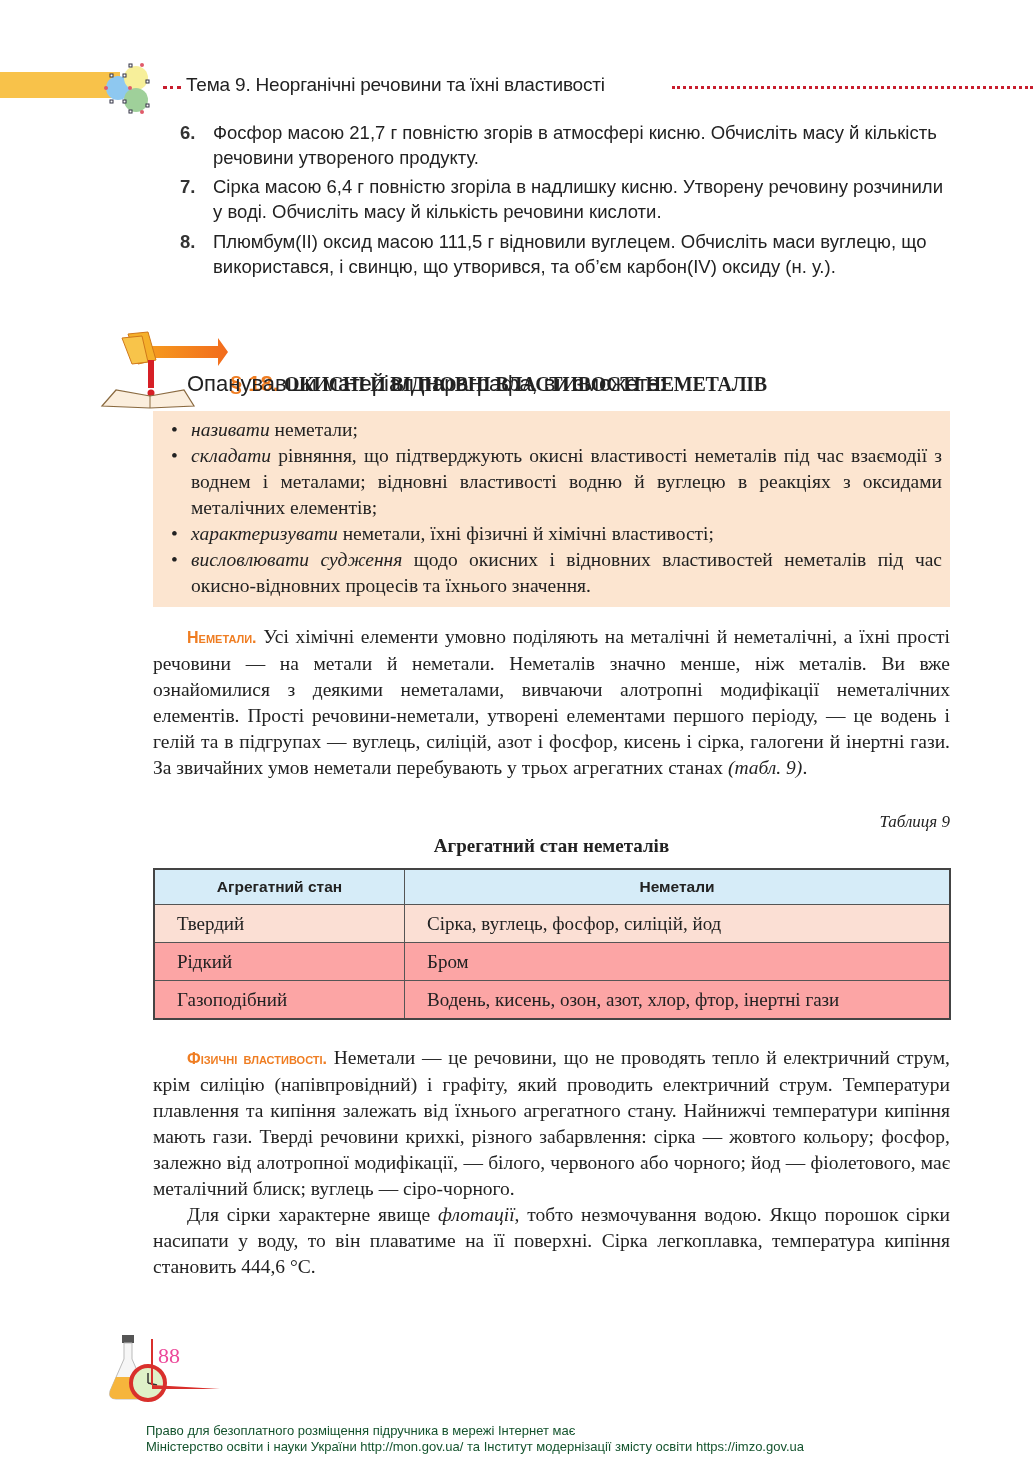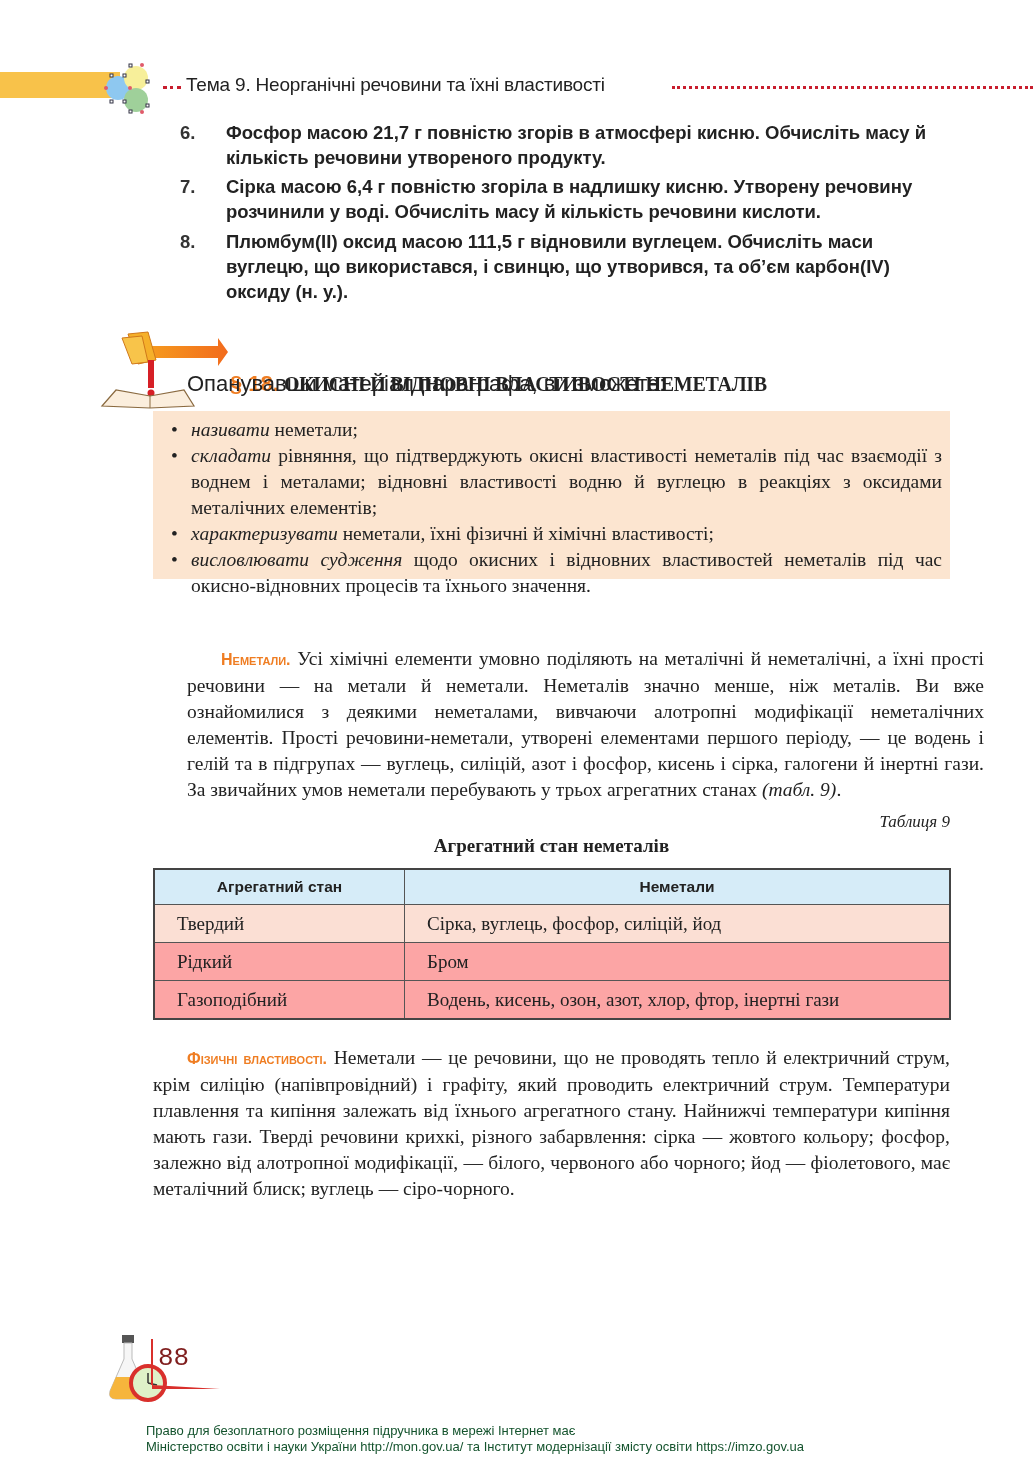--- a/index.html
+++ b/index.html
@@ -12,31 +12,31 @@
   
   .hdr-bar { left: 0; top: 72px; width: 120px; height: 26px; background: #f8c24a; }
   .hdr-deco { left: 96px; top: 60px; width: 70px; height: 56px; }
   .hdr-title { left: 186px; top: 74px; font-family: "Liberation Sans", "DejaVu Sans", sans-serif; font-size: 19px; color: #222; white-space: nowrap; letter-spacing: -0.2px; }
   .hdr-dots-left { left: 163px; top: 86px; width: 18px; border-top: 3px dotted #c81e2e; }
   .hdr-dots-right { left: 672px; top: 86px; width: 361px; border-top: 3px dotted #c81e2e; }
 
   
   .ex { left: 180px; width: 772px; font-family: "Liberation Sans", "DejaVu Sans", sans-serif; font-size: 18.5px; line-height: 25px; color: #222; }
   .ex .num { position: absolute; left: 0; top: 0; font-weight: bold; color: #333; }
-  .ex .txt { margin-left: 46px; display: block; font-weight: bold; }
+  .ex .txt { margin-left: 33px; display: block; }
 
   
   .par-icon { left: 98px; top: 330px; width: 130px; height: 80px; }
   .par-title { left: 230px; top: 338px; font-size: 20px; white-space: nowrap; margin-top: 33px; }
   .par-num { font-family: "Liberation Sans", "DejaVu Sans", sans-serif; color: #ef7d22; font-weight: bold; font-size: 22px; }
   .par-name { font-family: "Liberation Serif", "DejaVu Serif", serif; font-weight: bold; color: #222; font-size: 20px; letter-spacing: -0.3px; }
   .intro { left: 187px; top: 371px; font-family: "Liberation Sans", "DejaVu Sans", sans-serif; font-size: 22px; color: #222; }
 
   
-  .goals { left: 153px; top: 411px; width: 797px; height: 168px; background: #fce5d0; }
+  .goals { left: 153px; top: 411px; width: 797px; height: 196px; background: #fce5d0; }
   .goals ul { list-style: none; margin: 0; padding: 6px 8px 0 38px; font-size: 19.5px; line-height: 26px; text-align: justify; }
   .goals li { position: relative; }
   .goals li::before { content: "•"; position: absolute; left: -20px; top: 0; }
   .goals .verb { font-style: italic; }
 
   
   .body-text { left: 153px; width: 797px; font-size: 19.5px; line-height: 26px; text-align: justify; color: #222; }
   .body-text p { margin: 0; text-indent: 34px; }
   .runin { font-family: "Liberation Sans", "DejaVu Sans", sans-serif; font-weight: bold; color: #ef7d22; font-size: 16px; font-variant: small-caps; }
   .it { font-style: italic; }
@@ -48,21 +48,21 @@
   table.agg th { background: #d6ecf8; font-family: Liberation Sans, sans-serif; font-size: 15.5px; font-weight: bold; height: 32px; border: 1px solid #555; }
   table.agg td { height: 37px; border: 1px solid #555; padding: 0 22px; }
   table.agg th:first-child, table.agg td:first-child { width: 205px; }
   .row-solid td { background: #fbdfd4; }
   .row-liquid td { background: #fca5a5; }
   .row-gas td { background: #fca5a5; }
   table.agg { border: 2px solid #444; }
 
   
   .pg-icon { left: 100px; top: 1333px; width: 120px; height: 70px; }
-  .pg-num { left: 158px; top: 1343px; font-family: Liberation Mono, monospace; font-size: 26px; color: #7f1d1d; }
+  .pg-num { left: 158px; top: 1343px; font-family: Liberation Serif, serif; font-size: 22px; color: #ec4899; }
   .footer-note { left: 146px; top: 1423px; font-family: "Liberation Sans", "DejaVu Sans", sans-serif; font-size: 13px; line-height: 16px; color: #14532d; }
 </style>
 </head>
 <body>
 
 <div class="abs hdr-bar"></div>
 <svg class="abs hdr-deco" viewBox="0 0 70 56">
   <circle cx="22" cy="28" r="12" fill="#8ec8f0"></circle>
   <circle cx="40" cy="18" r="12" fill="#f7ef9a"></circle>
   <circle cx="40" cy="40" r="12" fill="#9fd09a"></circle>
@@ -123,21 +123,21 @@
 
 <div class="abs goals">
   <ul>
     <li><span class="verb">називати</span><span> неметали;</span></li>
     <li><span class="verb">складати</span><span> рівняння, що підтверджують окисні властивості неметалів під час взаємодії з воднем і металами; відновні властивості водню й вуглецю в реакціях з оксидами металічних елементів;</span></li>
     <li><span class="verb">характеризувати</span><span> неметали, їхні фізичні й хімічні властивості;</span></li>
     <li><span class="verb">висловлювати судження</span><span> щодо окисних і відновних властивостей неметалів під час окисно-відновних процесів та їхнього значення.</span></li>
   </ul>
 </div>
 
-<div class="abs body-text" style="top:646px;margin-left:34px;">
+<div class="abs body-text" style="top:624px;">
   <p><span class="runin">Неметали.</span><span> Усі хімічні елементи умовно поділяють на металічні й неметалічні, а їхні прості речовини — на метали й неметали. Неметалів значно менше, ніж металів. Ви вже ознайомилися з деякими неметалами, вивчаючи алотропні модифікації неметалічних елементів. Прості речовини-неметали, утворені елементами першого періоду, — це водень і гелій та в підгрупах — вуглець, силіцій, азот і фосфор, кисень і сірка, галогени й інертні гази. За звичайних умов неметали перебувають  у трьох агрегатних станах </span><span class="it">(табл. 9)</span><span>.</span></p>
 </div>
 
 <div class="abs tbl-label">Таблиця 9</div>
 <div class="abs tbl-title">Агрегатний стан неметалів</div>
 <table class="agg">
   <thead>
     <tr>
       <th>Агрегатний стан</th>
       <th>Неметали</th>
@@ -154,20 +154,21 @@
     </tr>
     <tr class="row-gas">
       <td>Газоподібний</td>
       <td>Водень, кисень, озон, азот, хлор, фтор, інертні гази</td>
     </tr>
   </tbody>
 </table>
 
 <div class="abs body-text" style="top:1045px;">
   <p><span class="runin">Фізичні властивості.</span><span> Неметали — це речовини, що не проводять тепло й електричний струм, крім силіцію (напівпровідний) і графіту, який проводить електричний струм. Температури плавлення та кипіння залежать від їхнього агрегатного стану. Найнижчі температури кипіння мають гази. Тверді речовини крихкі, різного забарвлення: сірка — жовтого кольору; фосфор, залежно від алотропної модифікації, — білого, червоного або чорного; йод — фіолетового, має металічний блиск; вуглець — сіро-чорного.</span></p>
+  <p><span>Для сірки характерне явище </span><span class="it">флотації</span><span>, тобто незмочування водою. Якщо порошок сірки насипати у воду, то він плаватиме на її поверхні. Сірка легкоплавка, температура кипіння становить 444,6 °C.</span></p>
 </div>
 
 <svg class="abs pg-icon" viewBox="0 0 120 70">
   <rect x="22" y="2" width="12" height="8" fill="#555"></rect>
   <path d="M24 10 L32 10 L32 26 L46 58 Q48 66 40 66 L16 66 Q8 66 10 58 L24 26 Z" fill="#f6f6f6" stroke="#bbb" stroke-width="1"></path>
   <path d="M16 44 L40 44 L46 58 Q48 66 40 66 L16 66 Q8 66 10 58 Z" fill="#f6b53c"></path>
   <circle cx="48" cy="50" r="17" fill="#dff1c8" stroke="#d9302c" stroke-width="4"></circle>
   <line x1="48" y1="50" x2="48" y2="40" stroke="#333" stroke-width="1.5"></line>
   <line x1="48" y1="50" x2="57" y2="52" stroke="#333" stroke-width="1.5"></line>
   <line x1="52" y1="6" x2="52" y2="52" stroke="#d9302c" stroke-width="2"></line>

